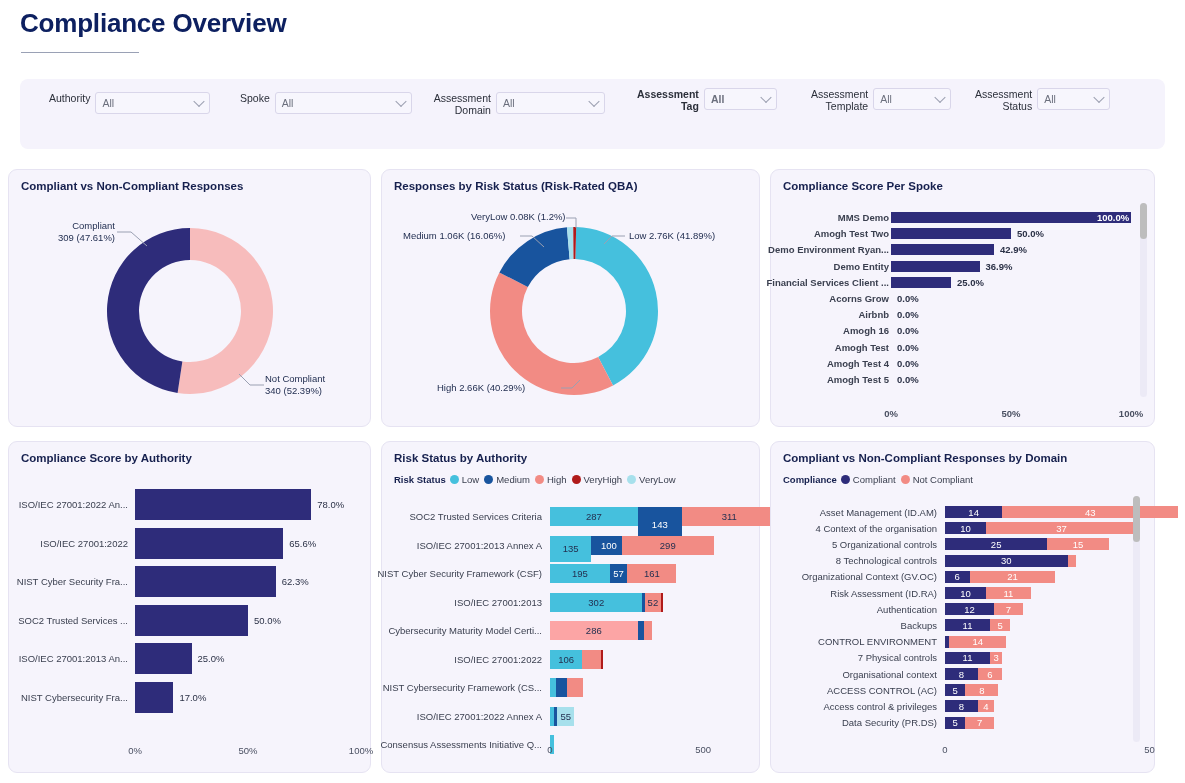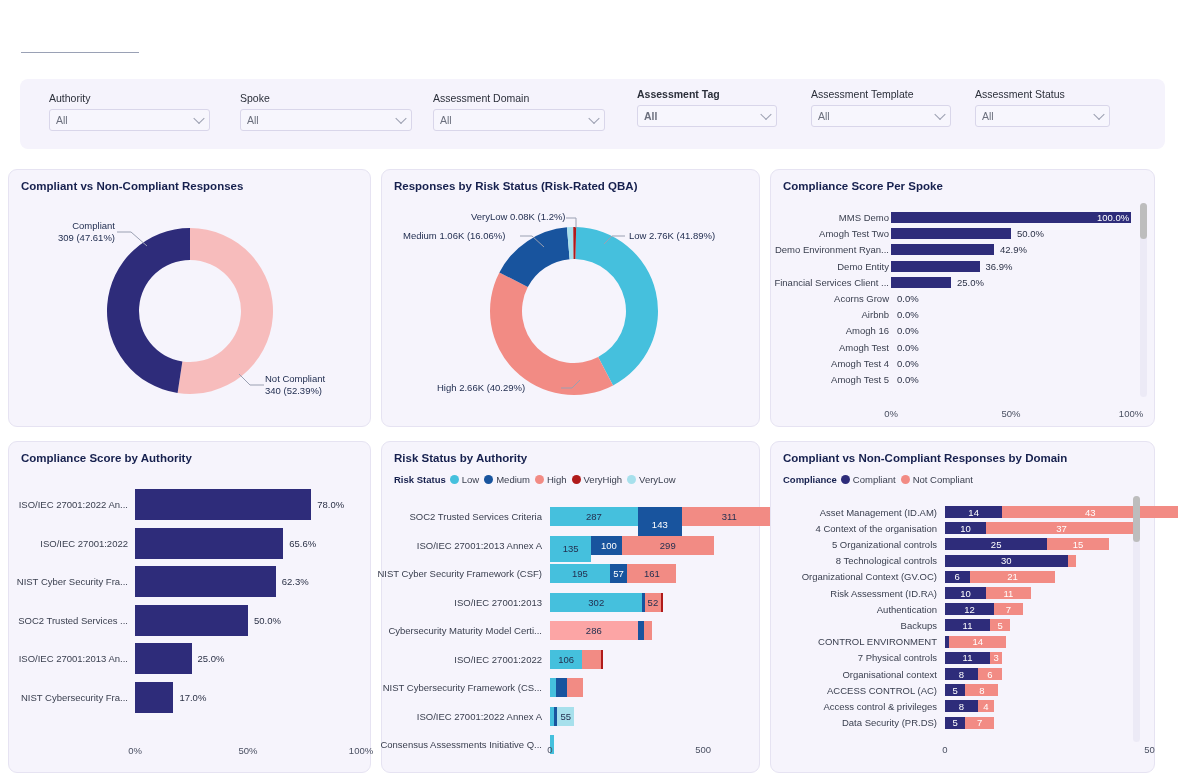--- a/index.html
+++ b/index.html
@@ -24,21 +24,21 @@
   }
 
   
   .filter-bar {
     position: absolute; left: 20px; top: 79px;
     width: 1145px; height: 70px;
     background: #f5f3fc; border-radius: 8px;
   }
   .filter {
     position: absolute;
-    display: flex; flex-direction: column; gap: 5px;
+    display: flex; flex-direction: row; gap: 5px; text-align: right;
   }
   .filter-label {
     font-size: 10.5px; color: #2b2f3a; line-height: 12px;
   }
   .filter-select {
     width: 100%; height: 22px;
     background: #f7f6fd;
     border: 1px solid #d9d6ea;
     border-radius: 3px;
     display: flex; align-items: center;
@@ -119,20 +119,21 @@
   }
   .sbar-thumb {
     position: absolute; width: 7px; background: #bdbdbd; border-radius: 4px;
   }
 </style>
 </head>
 <body>
 
 <div class="page">
 
+  <div class="page-title">Compliance Overview</div>
   <div class="title-rule"></div>
 
   <div class="filter-bar" id="filter-bar">
       <div class="filter f0">
         <div class="filter-label">Authority</div>
         <div class="filter-select">
           <span class="filter-value">All</span>
           <span class="chev"></span>
         </div>
       </div>
@@ -209,21 +210,21 @@
    </svg>
    <div class="donut-label" style="left:89px;top:41px">VeryLow 0.08K (1.2%)</div>
    <div class="donut-label" style="left:21px;top:60px">Medium 1.06K (16.06%)</div>
    <div class="donut-label" style="left:247px;top:60px">Low 2.76K (41.89%)</div>
    <div class="donut-label" style="left:55px;top:212px">High 2.66K (40.29%)</div>
       </div>
   </div>
 
   <div class="panel p3">
     <div class="panel-title">Compliance Score Per Spoke</div>
-    <div id="spokechart" style="position: absolute; left: 0px; top: 0px; width: 100%; height: 100%;">
+    <div id="spokechart" style="position: absolute; left: 0px; top: 0px; width: 100%; height: 100%; font-weight: bold;">
         <div class="hbar-cat" style="right:265px;top:42px">MMS Demo</div>
         <div class="hbar-fill" style="left:120px;top:42px;width:240px;height:11px;background:#2e2c7a"></div>
         <div class="hbar-val" style="left:326px;top:42px;color:#ffffff">100.0%</div>
         <div class="hbar-cat" style="right:265px;top:58.2px">Amogh Test Two</div>
         <div class="hbar-fill" style="left:120px;top:58.2px;width:120px;height:11px;background:#2e2c7a"></div>
         <div class="hbar-val" style="left:246px;top:58.2px">50.0%</div>
         <div class="hbar-cat" style="right:265px;top:74.4px">Demo Environment Ryan...</div>
         <div class="hbar-fill" style="left:120px;top:74.4px;width:102.96px;height:11px;background:#2e2c7a"></div>
         <div class="hbar-val" style="left:228.95999999999998px;top:74.4px">42.9%</div>
         <div class="hbar-cat" style="right:265px;top:90.6px">Demo Entity</div>

